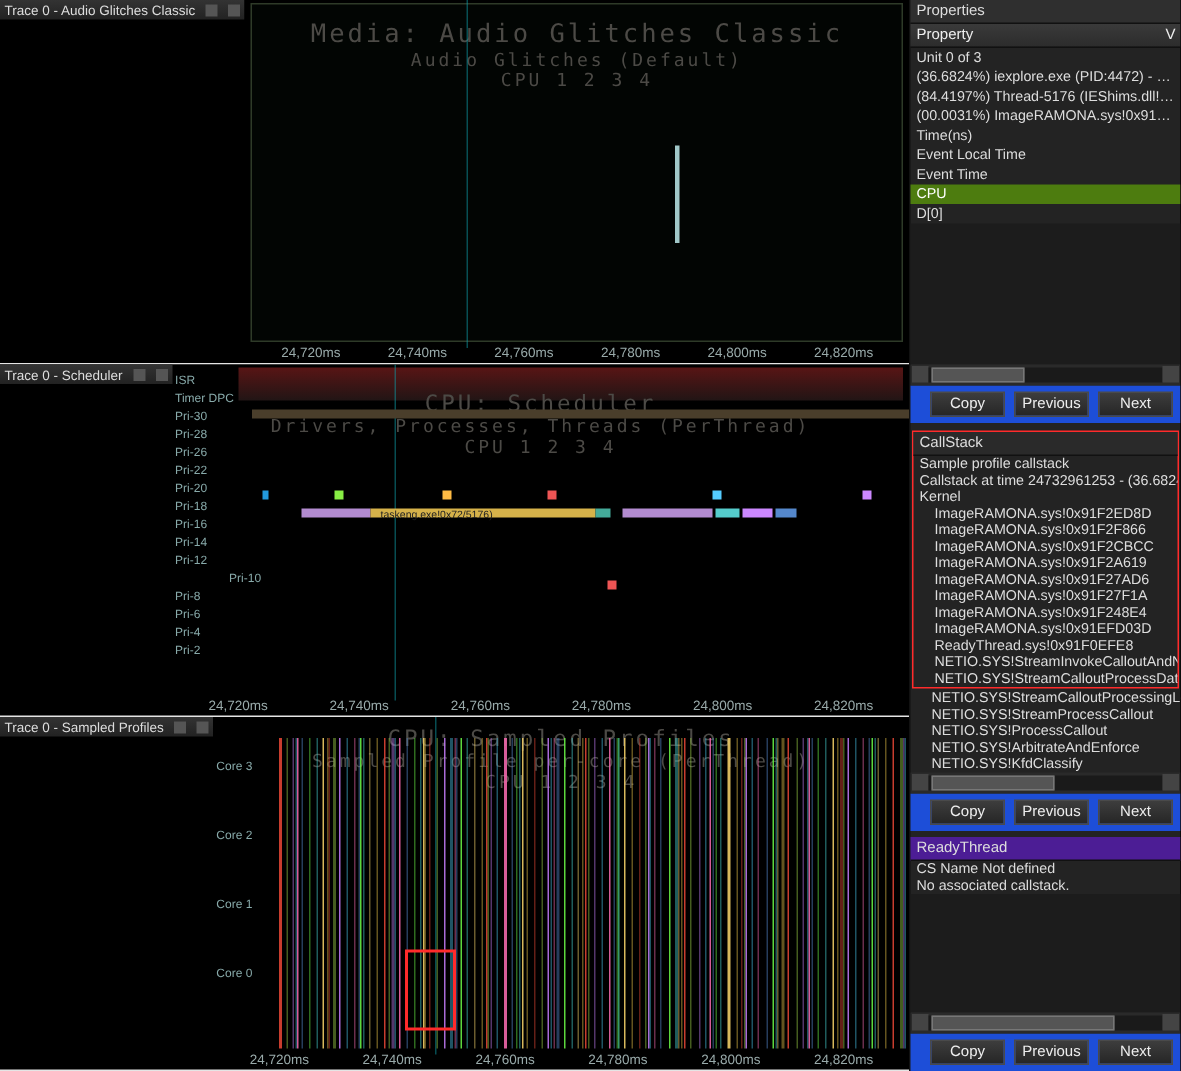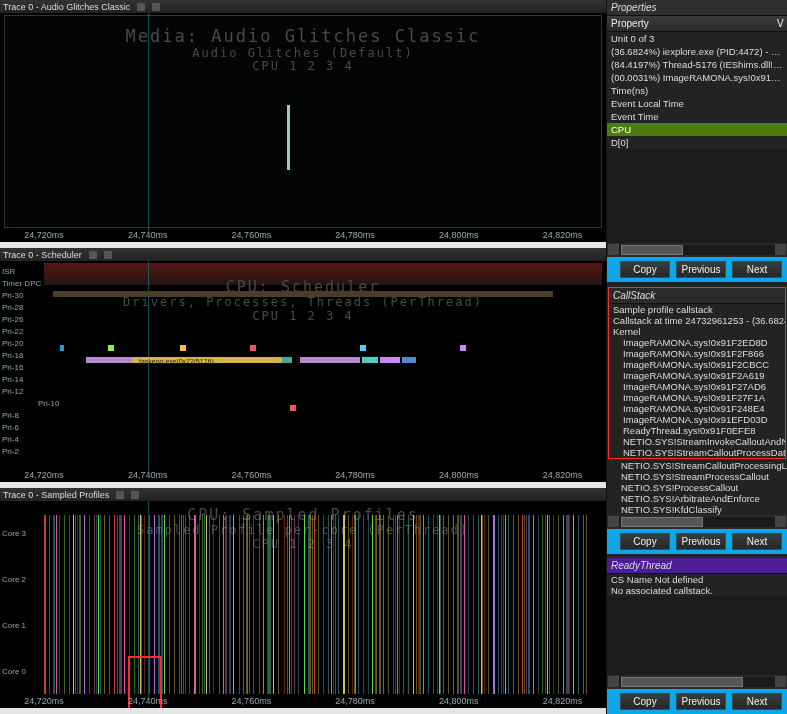--- a/index.html
+++ b/index.html
@@ -28,25 +28,24 @@
     width: 180px;
     display: flex;
     flex-direction: column;
     background: #232323;
     border-left: 1px solid #111;
   }
 
   
   .pane {
     position: relative;
-    border-bottom: 6px solid #e5e5e5;
+    border-bottom: 1px solid #e5e5e5;
     background: #000;
     flex: 1;
     display: flex;
-    flex-direction: column;
     justify-content: center;
   }
   .pane-head {
     height: 13px;
     background: linear-gradient(#333, #222);
     font-size: 9px;
     display: flex;
     align-items: center;
     padding: 0 3px;
     color: #ddd;
@@ -116,21 +115,20 @@
   #p3 .redbox { position:absolute; border:2px solid #ff2b2b; }
   #p3 .redbox1 { left:128px; top:155px; width:30px; height:50px; }
 
   
   .right .sec-title {
     font-size: 10px;
     color:#ddd;
     background:#2f2f2f;
     padding:2px 4px;
     border-bottom:1px solid #111;
-    font-style:italic;
   }
   .props-head {
     display:flex;
     background: linear-gradient(#3a3a3a,#2c2c2c);
     font-size:10px; color:#eee;
     padding:2px 4px;
     border-bottom:1px solid #111;
   }
   .props-head .lab { flex:1;}
   .props-head .v { width:6px; text-align:right;}
@@ -140,21 +138,21 @@
     color:#ddd;
     white-space: nowrap;
     overflow:hidden;
     text-overflow:ellipsis;
   }
   .prop-row.hi { background:#4d7c0f; color:#fff; }
   .prop-spacer { flex:1; background:#1c1c1c; }
   .btnrow {
     display:flex; justify-content:flex-end; gap:6px;
     padding:4px 5px;
-    background:#0ea5e9;
+    background:#1d4ed8;
     align-items:center;
   }
   .btn {
     background: linear-gradient(#3d3d3d,#262626);
     border:1px solid #4a4a4a;
     color:#eee;
     font-size:10px;
     padding:2px 0;
     width:48px;
     text-align:center;

